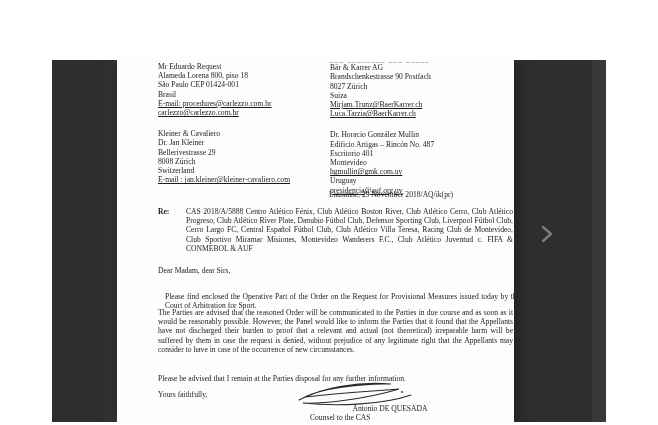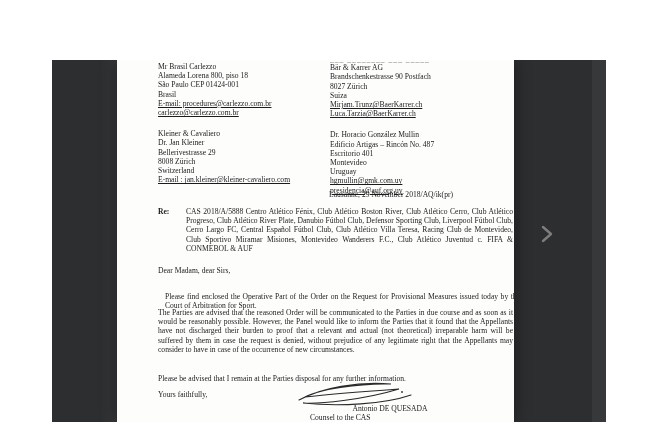--- a/index.html
+++ b/index.html
@@ -52,21 +52,21 @@
 <body>
 
 <div class="stage">
   <div class="stage-glow-left"></div>
   <div class="stage-glow-right"></div>
 
   <div class="page">
 
     <div class="col col-l">
       <div class="blk">
-          <div class="ln">Mr Brasil Carlezzo</div>
+          <div class="ln">Mr Eduardo Request</div>
           <div class="ln">Alameda Lorena 800, piso 18</div>
           <div class="ln">São Paulo CEP 01424-001</div>
           <div class="ln">Brasil</div>
           <div class="ln u">E-mail: procedures@carlezzo.com.br</div>
           <div class="ln u">carlezzo@carlezzo.com.br</div>
         </div>
       <div class="blk">
           <div class="ln">Kleiner &amp; Cavaliero</div>
           <div class="ln">Dr. Jan Kleiner</div>
           <div class="ln">Bellerivestrasse 29</div>
@@ -84,22 +84,22 @@
           <div class="ln">8027 Zürich</div>
           <div class="ln">Suiza</div>
           <div class="ln u">Mirjam.Trunz@BaerKarrer.ch</div>
           <div class="ln u">Luca.Tarzia@BaerKarrer.ch</div>
         </div>
       <div class="blk">
           <div class="ln">Dr. Horacio González Mullin</div>
           <div class="ln">Edificio Artigas – Rincón No. 487</div>
           <div class="ln">Escritorio 401</div>
           <div class="ln">Montevideo</div>
+          <div class="ln u">hgmullin@gmk.com.uy</div>
           <div class="ln">Uruguay</div>
-          <div class="ln u">hgmullin@gmk.com.uy</div>
           <div class="ln u">presidencia@auf.org.uy</div>
         </div>
     </div>
 
     <div class="dateline">Lausanne, 29 November 2018/AQ/ik(pr)</div>
 
     <div class="re-row">
       <span class="re-label">Re:</span>
       <span class="re-text">CAS 2018/A/5888 Centro Atlético Fénix, Club Atlético Boston River, Club Atlético Cerro, Club Atlético Progreso, Club Atlético River Plate, Danubio Fútbol Club, Defensor Sporting Club, Liverpool Fútbol Club, Cerro Largo FC, Central Español Fútbol Club, Club Atlético Villa Teresa, Racing Club de Montevideo, Club Sportivo Miramar Misiones, Montevideo Wanderers F.C., Club Atlético Juventud c. FIFA &amp; CONMEBOL &amp; AUF</span>
     </div>

